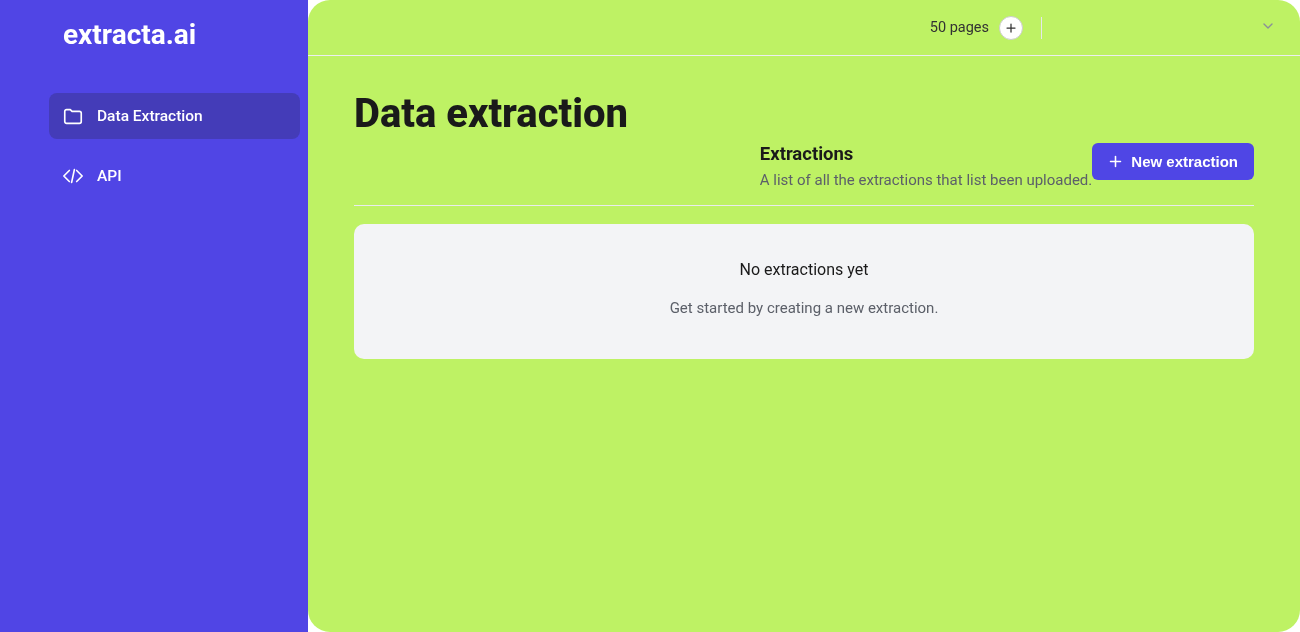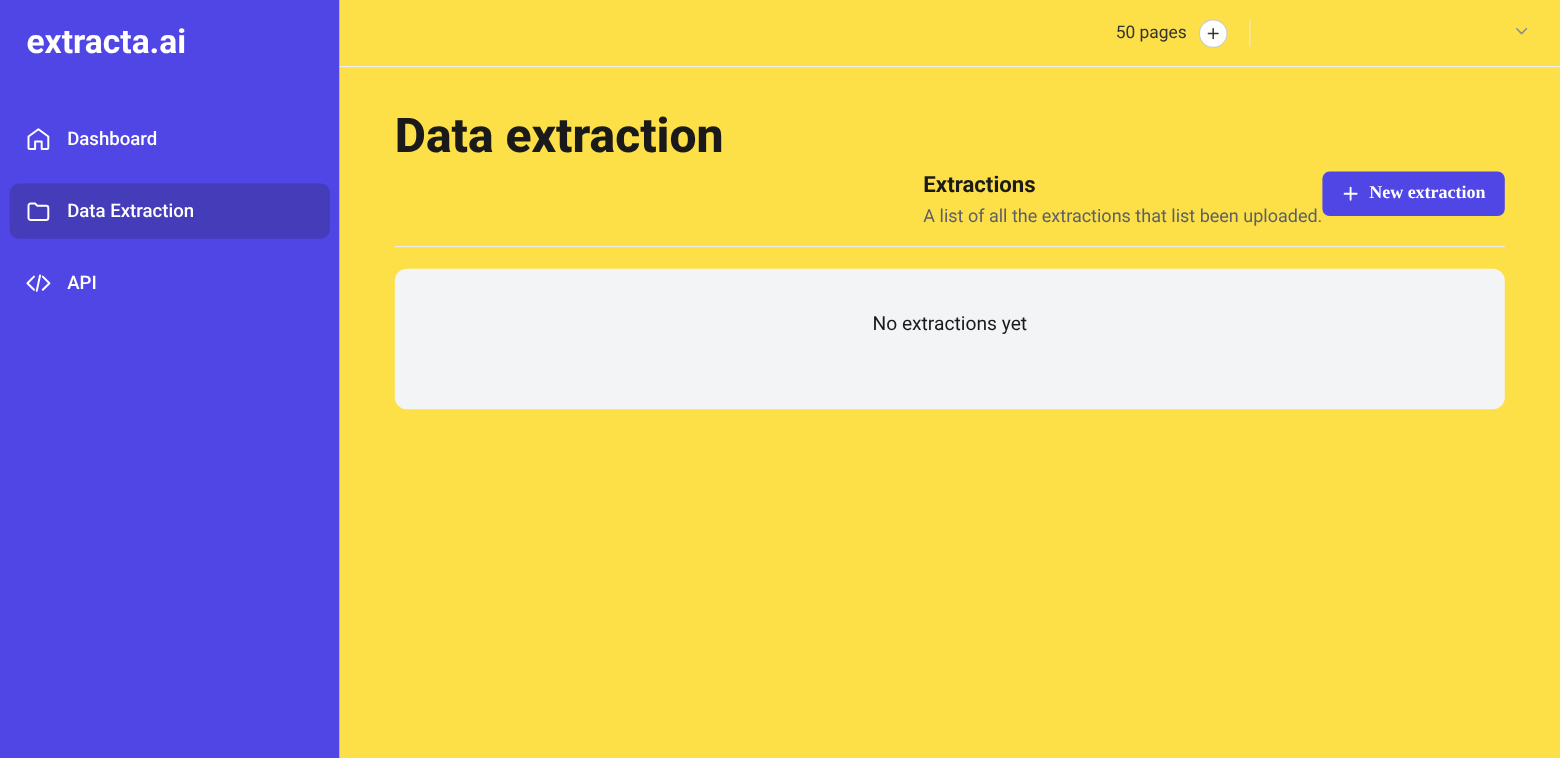--- a/index.html
+++ b/index.html
@@ -8,25 +8,26 @@
       box-sizing: border-box;
     }
     body {
       font-family: -apple-system, BlinkMacSystemFont, 'Segoe UI', Roboto, Helvetica, Arial, sans-serif;
       width: 1300px;
       height: 632px;
       display: flex;
       overflow: hidden;
     }
     .sidebar {
-      width: 283px;
+      width: 308px;
       height: 100%;
       background-color: #5045E5;
       flex-shrink: 0;
       padding-top: 18px;
+      padding-left: 41px;
     }
     .logo {
       color: #ffffff;
       font-size: 28px;
       font-weight: 700;
       padding-left: 22px;
       margin-bottom: 42px;
     }
     .nav-list {
       list-style: none;
@@ -53,21 +54,22 @@
       display: flex;
       align-items: center;
       justify-content: center;
       flex-shrink: 0;
     }
     .main {
       flex: 1;
       height: 100%;
       display: flex;
       flex-direction: column;
-      background: #fde047;
+      background: #bef264;
+      border-radius: 22px;
     }
     .topbar {
       height: 56px;
       border-bottom: 1px solid #eceef1;
       display: flex;
       align-items: center;
       justify-content: flex-end;
       padding-right: 24px;
     }
     .pages-label {
@@ -131,21 +133,20 @@
       color: #ffffff;
       border: none;
       padding: 10px 16px;
       border-radius: 6px;
       font-size: 15px;
       font-weight: 600;
       cursor: pointer;
       display: flex;
       align-items: center;
       gap: 8px;
-      font-family: Liberation Serif, serif;
     }
     .hr {
       border: none;
       border-top: 1px solid #e9ebef;
       margin-bottom: 18px;
     }
     .empty-panel {
       background-color: #f3f4f6;
       border-radius: 10px;
       padding: 36px 20px 42px;
@@ -161,28 +162,20 @@
       font-size: 15px;
       color: #5c6069;
     }
   </style>
 </head>
 <body>
 
 <aside class="sidebar">
   <div class="logo">extracta.ai</div>
   <ul class="nav-list">
-    <li class="nav-item">
-      <span class="icon">
-        <svg width="22" height="22" viewBox="0 0 24 24" fill="none" stroke="#ffffff" stroke-width="1.8" stroke-linecap="round" stroke-linejoin="round">
-            <path d="M3 9.5L12 3l9 6.5V20a1 1 0 0 1-1 1h-5v-7h-6v7H4a1 1 0 0 1-1-1V9.5z"></path>
-          </svg>
-      </span>
-      <span>Dashboard</span>
-    </li>
     <li class="nav-item active">
       <span class="icon">
         <svg width="22" height="22" viewBox="0 0 24 24" fill="none" stroke="#ffffff" stroke-width="1.8" stroke-linecap="round" stroke-linejoin="round">
             <path d="M3 7a2 2 0 0 1 2-2h4l2 2h8a2 2 0 0 1 2 2v9a2 2 0 0 1-2 2H5a2 2 0 0 1-2-2V7z"></path>
           </svg>
       </span>
       <span>Data Extraction</span>
     </li>
     <li class="nav-item">
       <span class="icon">
@@ -228,15 +221,16 @@
             <line x1="4" y1="12" x2="20" y2="12"></line>
           </svg>
         <span>New extraction</span>
       </button>
     </div>
 
     <hr class="hr">
 
     <div class="empty-panel">
       <div class="empty-title">No extractions yet</div>
+      <div class="empty-subtitle">Get started by creating a new extraction.</div>
     </div>
   </div>
 </main>
 
 </body></html>

